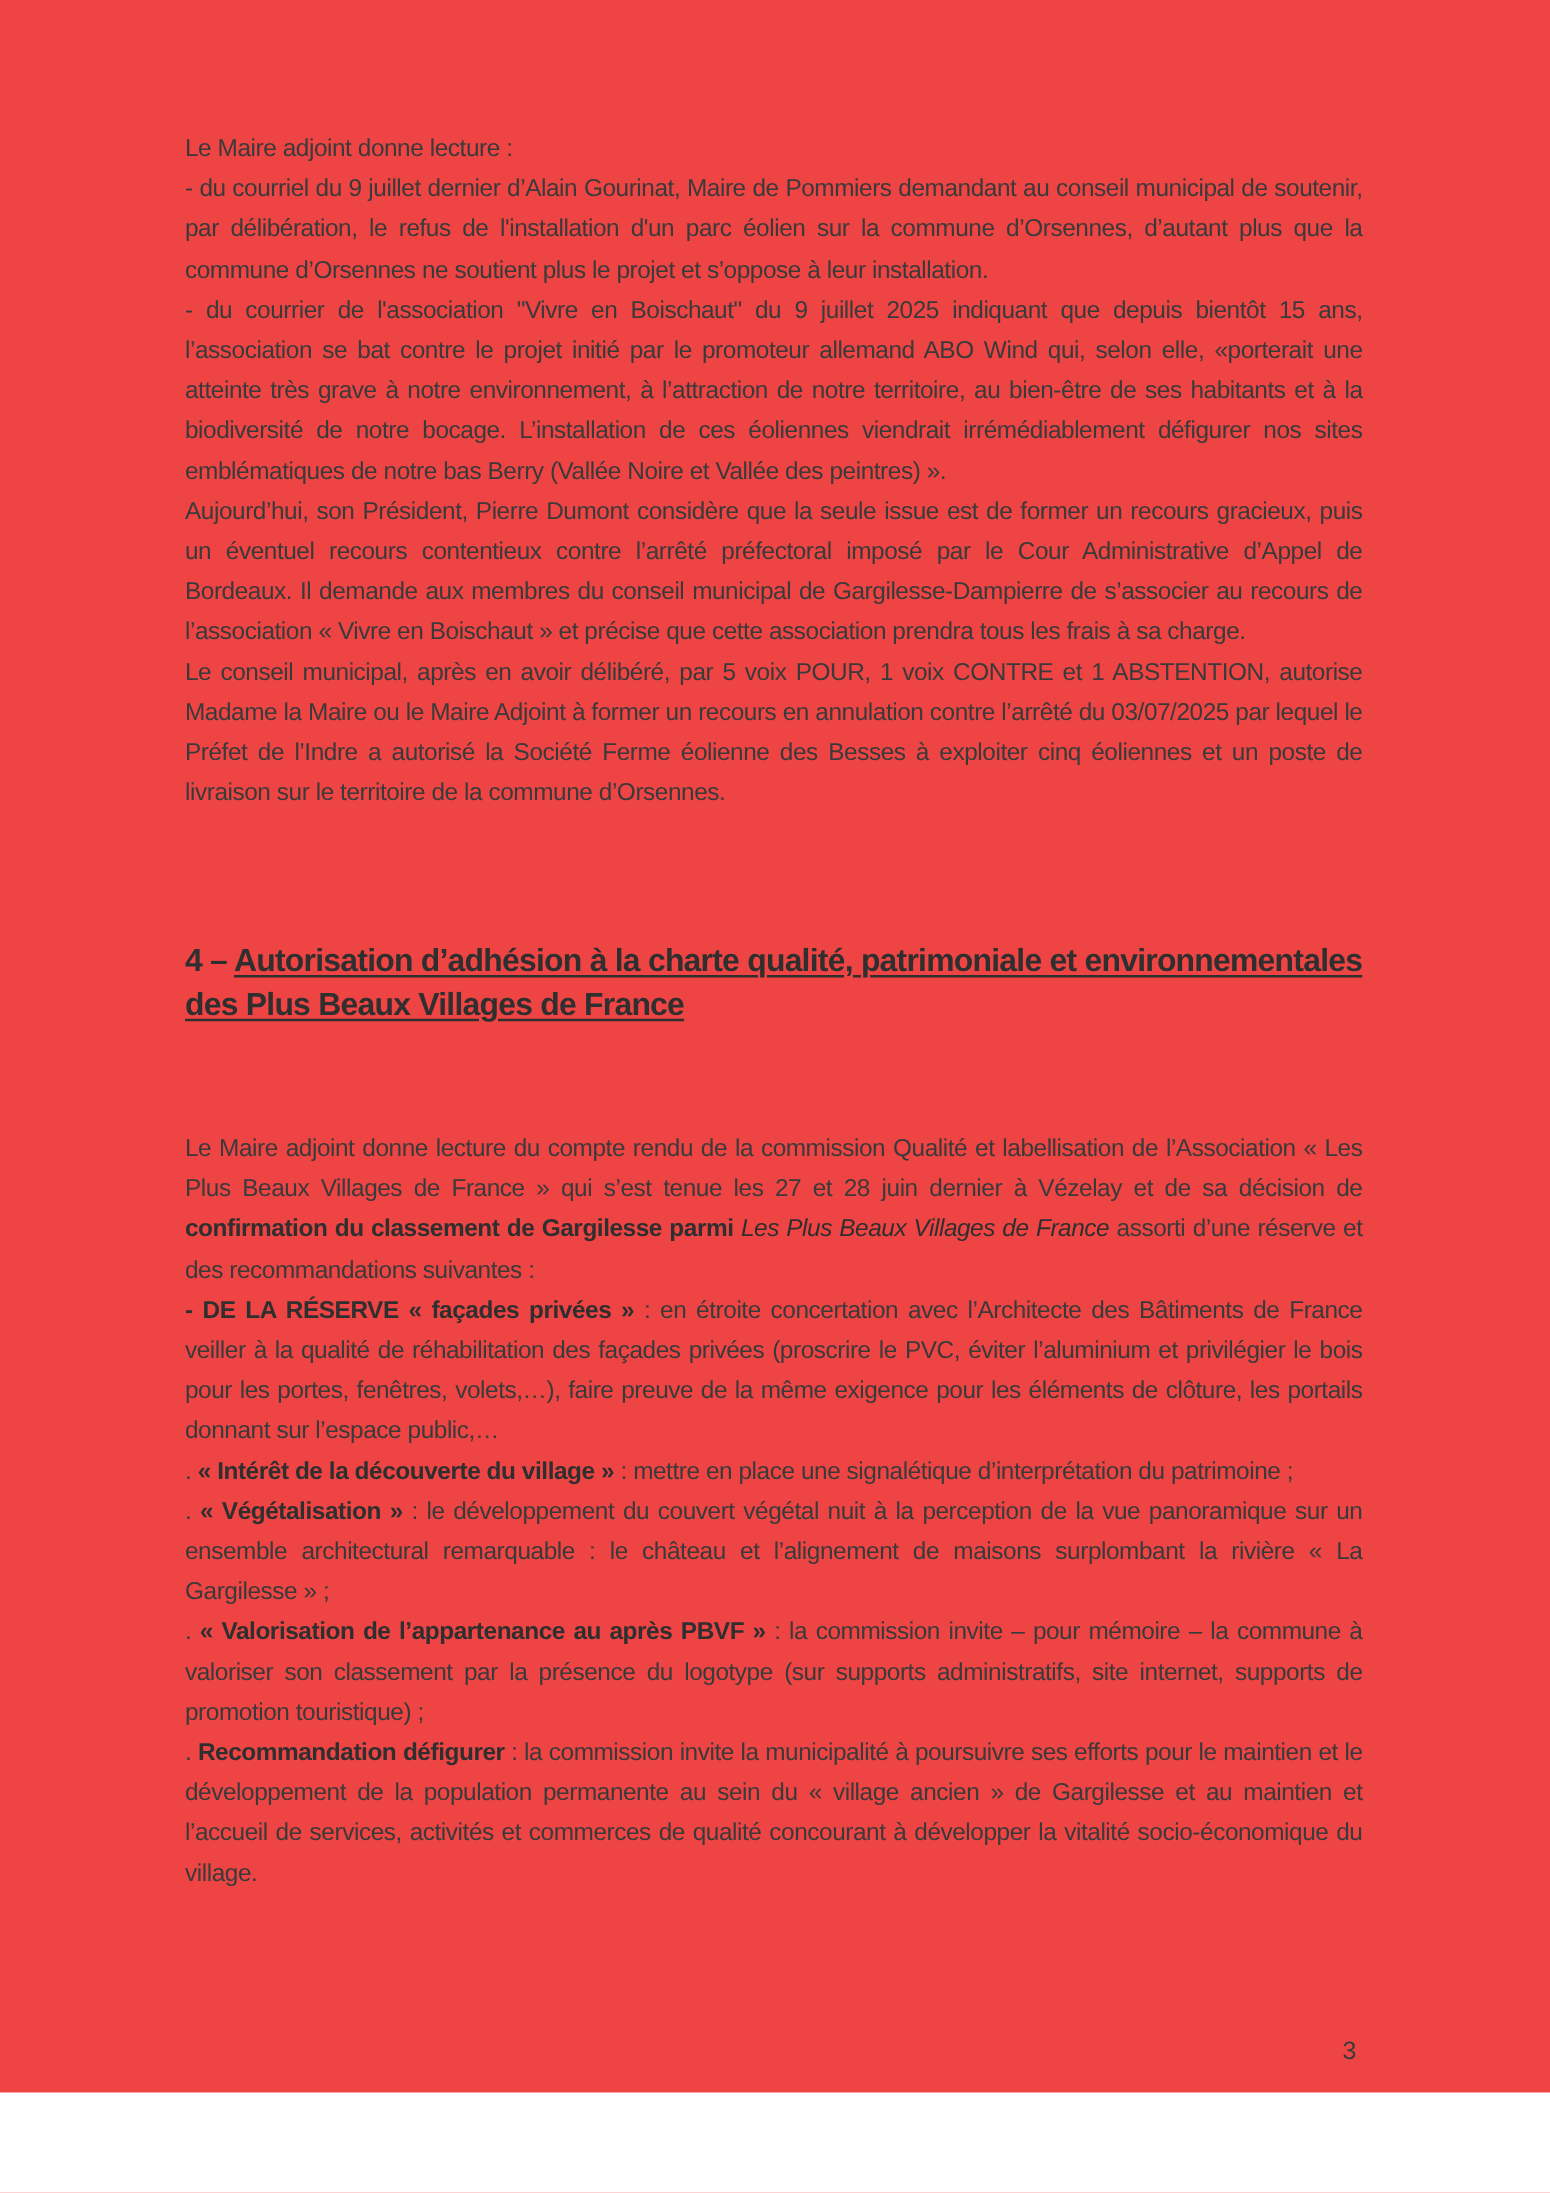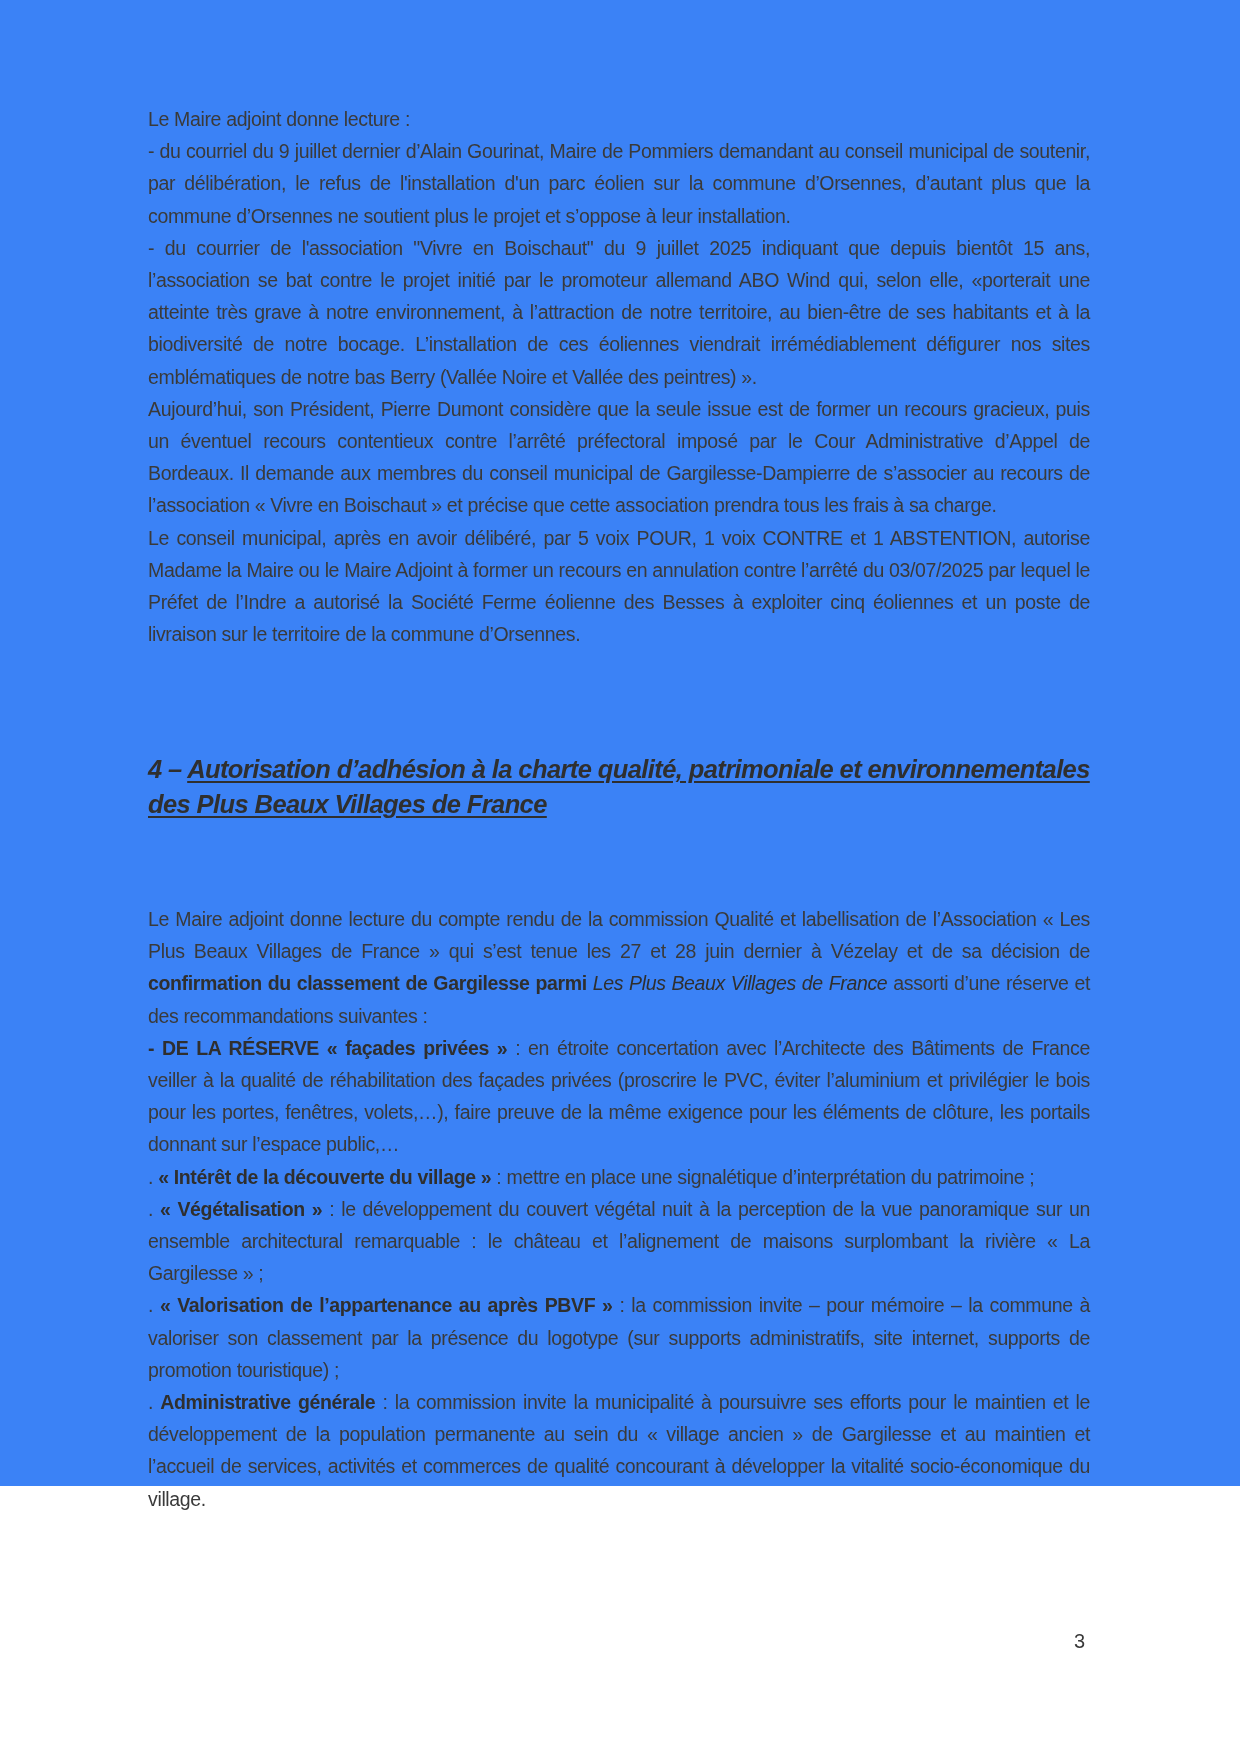--- a/index.html
+++ b/index.html
@@ -1,34 +1,33 @@
 <!DOCTYPE html>
 <html><head>
 <meta charset="utf-8">
 <style>
   html, body { margin: 0; padding: 0; background: #ffffff; }
   body { width: 1240px; height: 1754px; position: relative; overflow: hidden; }
   .page {
-    position: absolute; left: 0; top: 0; width: 1240px; height: 1486px;
-    background: #3b82f6; color: #3a3a3a;
+    position: absolute; left: 0; top: 0; width: 1240px; height: 1674px;
+    background: #ef4444; color: #3a3a3a;
     font-family: "Liberation Sans", sans-serif;
   }
   .body-block {
     position: absolute; left: 148px; width: 942px;
     font-size: 19.5px; line-height: 32.2px; text-align: justify;
     letter-spacing: -0.35px; word-spacing: 0px;
   }
   .block-1 { top: 103px; }
   .block-2 { top: 903px; }
   p { margin: 0; }
   .section-title {
     position: absolute; left: 148px; top: 752px; width: 942px;
     font-size: 25.5px; line-height: 35px; font-weight: bold; color: #2f2f2f;
     letter-spacing: -0.6px;
-    font-style: italic;
   }
   .section-title .num { text-decoration: none; }
   .section-title .ttl { text-decoration: underline; text-decoration-thickness: 2px; text-underline-offset: 3px; }
   b, .b { font-weight: bold; color: #2f2f2f; margin-top: 38px; }
   .bi { font-weight: normal; font-style: italic; color: #2f2f2f; }
   .page-number {
     position: absolute; left: 1074px; top: 1630px; font-size: 20px; color: #3a3a3a;
   }
 </style>
 </head>
@@ -51,17 +50,17 @@
   <div class="body-block block-2">
     <p>
       <span>Le Maire adjoint donne lecture du compte rendu de la commission Qualité et labellisation de l’Association « Les Plus Beaux Villages de France » qui s’est tenue les 27 et 28 juin dernier à Vézelay et de sa décision de </span><span class="b">confirmation du classement de Gargilesse parmi </span><span class="bi">Les Plus Beaux Villages de France</span><span> assorti d’une réserve et des recommandations suivantes :</span>
     </p>
     <p>
       <span class="b">- DE LA RÉSERVE « façades privées »</span><span> : en étroite concertation avec l’Architecte des Bâtiments de France veiller à la qualité de réhabilitation des façades privées (proscrire le PVC, éviter l’aluminium et privilégier le bois pour les portes, fenêtres, volets,…), faire preuve de la même exigence pour les éléments de clôture, les portails donnant sur l’espace public,…</span>
     </p>
     <p><span>. </span><span class="b">« Intérêt de la découverte du village »</span><span> : mettre en place une signalétique d’interprétation du patrimoine ;</span></p>
     <p><span>. </span><span class="b">« Végétalisation »</span><span> : le développement du couvert végétal nuit à la perception de la vue panoramique sur un ensemble architectural remarquable : le château et l’alignement de maisons surplombant la rivière « La Gargilesse » ;</span></p>
     <p><span>. </span><span class="b">« Valorisation de l’appartenance au après PBVF »</span><span> : la commission invite – pour mémoire – la commune à valoriser son classement par la présence du logotype (sur supports administratifs, site internet, supports de promotion touristique) ;</span></p>
-    <p><span>. </span><span class="b">Administrative générale</span><span> : la commission invite la municipalité à poursuivre ses efforts pour le maintien et le développement de la population permanente au sein du « village ancien » de Gargilesse et au maintien et l’accueil de services, activités et commerces de qualité concourant à développer la vitalité socio-économique du village.</span></p>
+    <p><span>. </span><span class="b">Recommandation défigurer</span><span> : la commission invite la municipalité à poursuivre ses efforts pour le maintien et le développement de la population permanente au sein du « village ancien » de Gargilesse et au maintien et l’accueil de services, activités et commerces de qualité concourant à développer la vitalité socio-économique du village.</span></p>
   </div>
 
   <div class="page-number">3</div>
 </div>
 
 </body></html>

